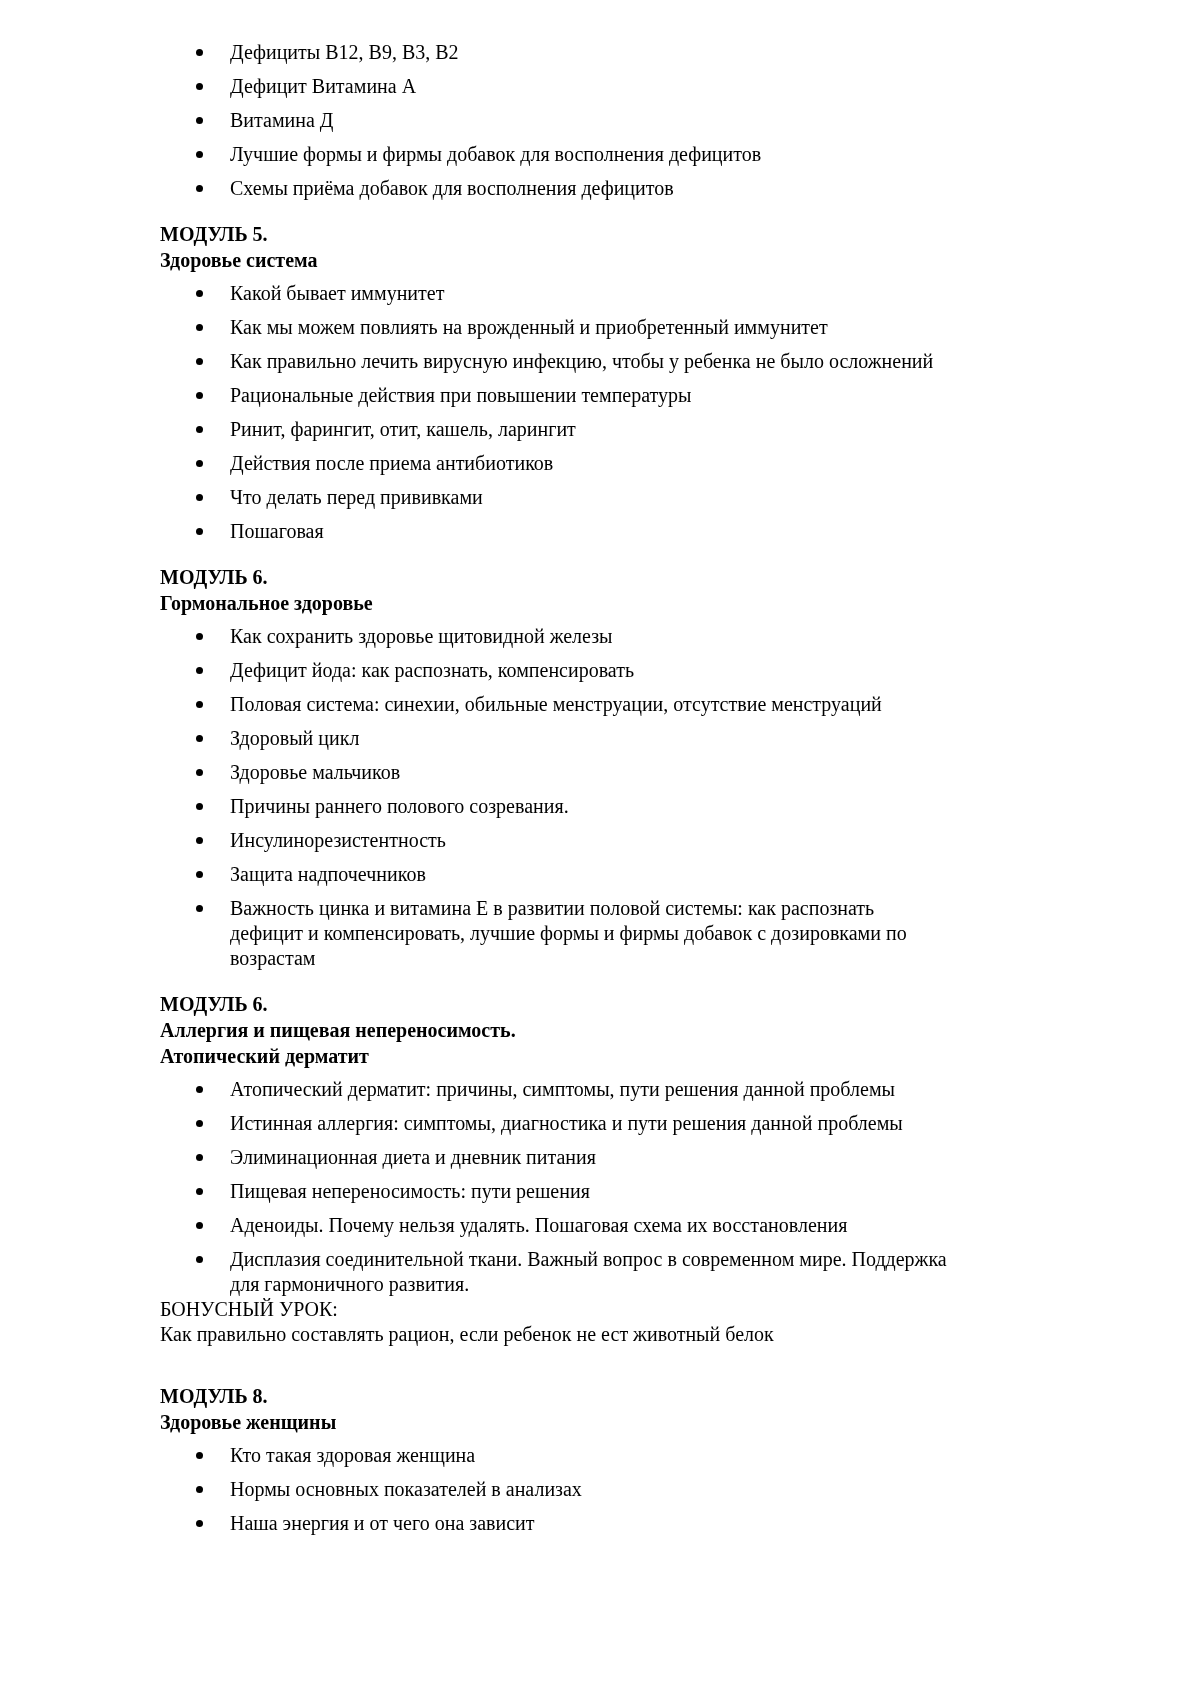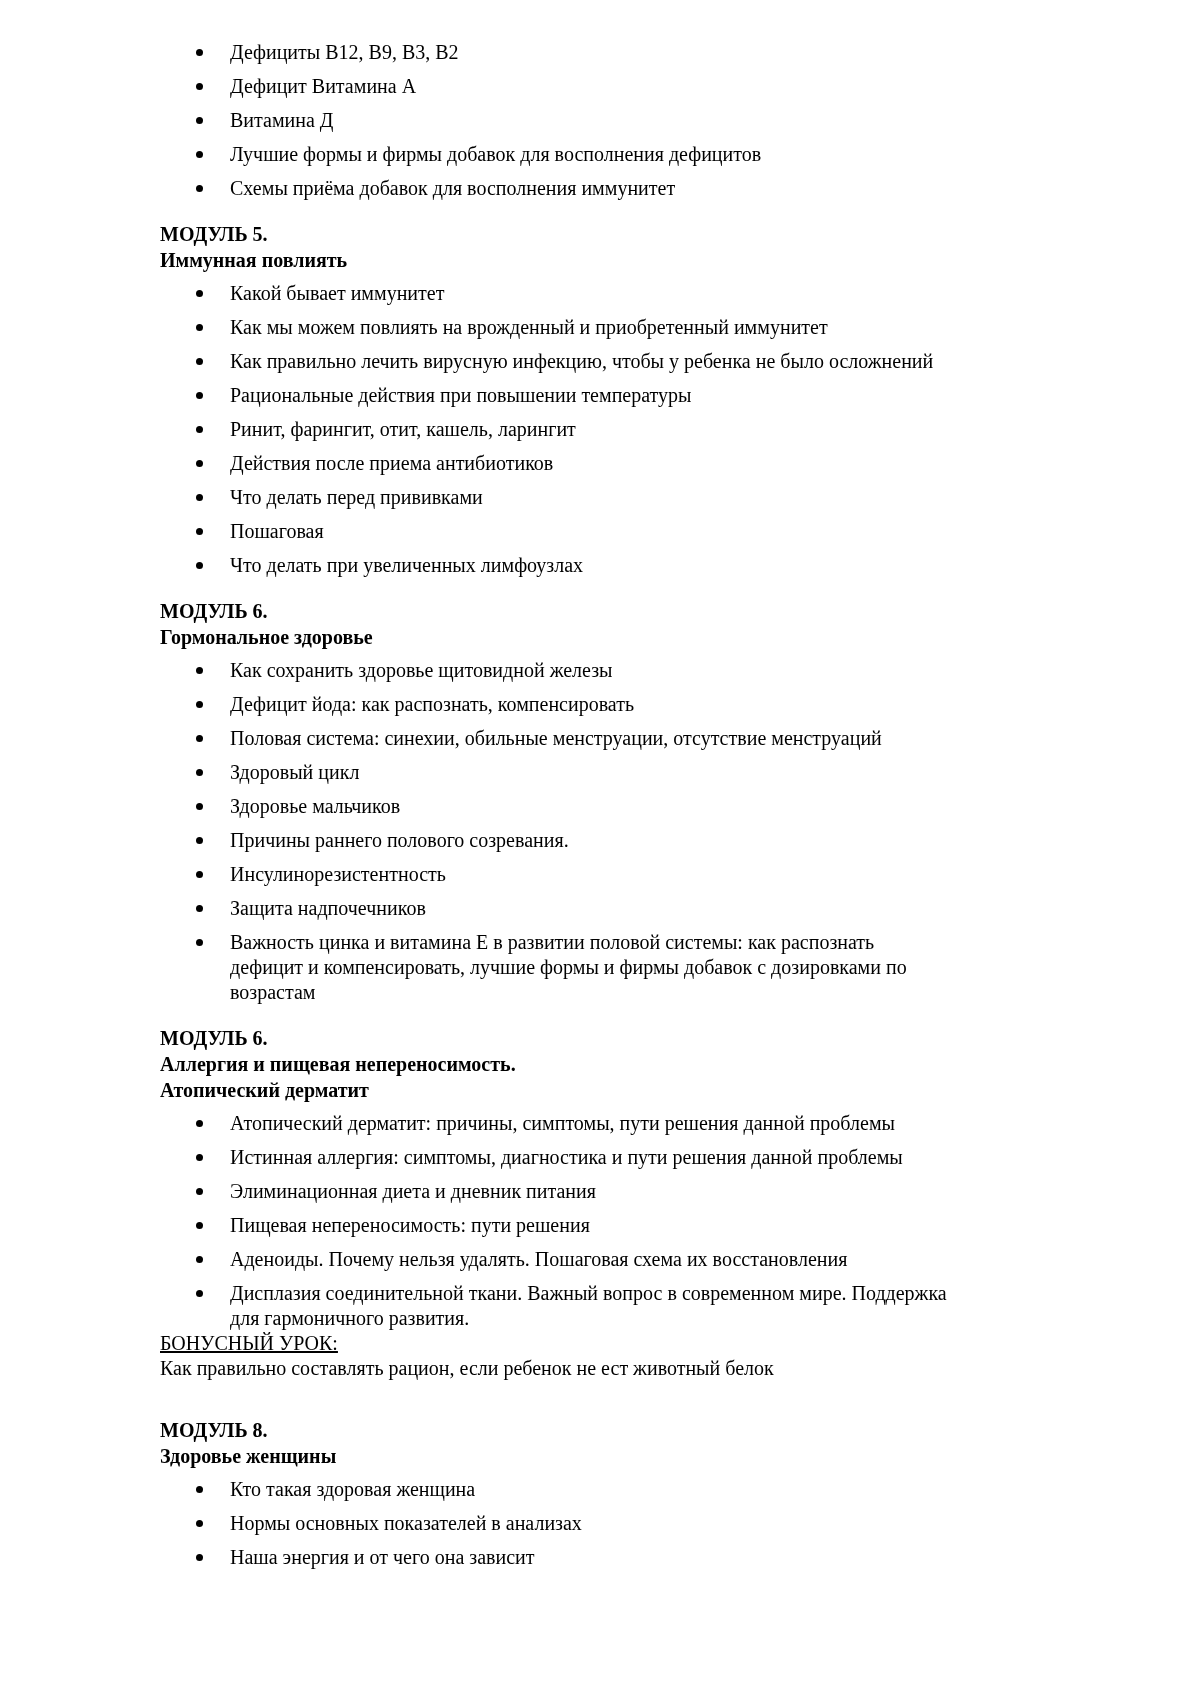--- a/index.html
+++ b/index.html
@@ -56,57 +56,55 @@
   }
   .section-heading div {
     margin: 0;
   }
   .bonus-block {
     margin-top: 0;
   }
   .bonus-title {
     font-weight: normal;
     line-height: 25px;
-    text-decoration: underline;
   }
   .bonus-text {
     line-height: 25px;
   }
   .section.module8 {
     margin-top: 36px;
   }
 </style>
 </head>
 <body>
 
 <div class="page">
 
   <ul class="doc-list">
     <li>Дефициты В12, В9, В3, В2</li>
     <li>Дефицит Витамина А</li>
     <li>Витамина Д</li>
     <li>Лучшие формы и фирмы добавок для восполнения дефицитов</li>
-    <li>Схемы приёма добавок для восполнения иммунитет</li>
+    <li>Схемы приёма добавок для восполнения дефицитов</li>
   </ul>
 
   <div class="section">
     <div class="section-heading">
       <div>МОДУЛЬ 5.</div>
-      <div>Иммунная повлиять</div>
+      <div>Здоровье система</div>
     </div>
     <ul class="doc-list">
       <li>Какой бывает иммунитет</li>
       <li>Как мы можем повлиять на врожденный и приобретенный иммунитет</li>
       <li>Как правильно лечить вирусную инфекцию, чтобы у ребенка не было осложнений</li>
       <li>Рациональные действия при повышении температуры</li>
       <li>Ринит, фарингит, отит, кашель, ларингит</li>
       <li>Действия после приема антибиотиков</li>
       <li>Что делать перед прививками</li>
       <li>Пошаговая</li>
-      <li>Что делать при увеличенных лимфоузлах</li>
     </ul>
   </div>
 
   <div class="section">
     <div class="section-heading">
       <div>МОДУЛЬ 6.</div>
       <div>Гормональное здоровье</div>
     </div>
     <ul class="doc-list">
       <li>Как сохранить здоровье щитовидной железы</li>

